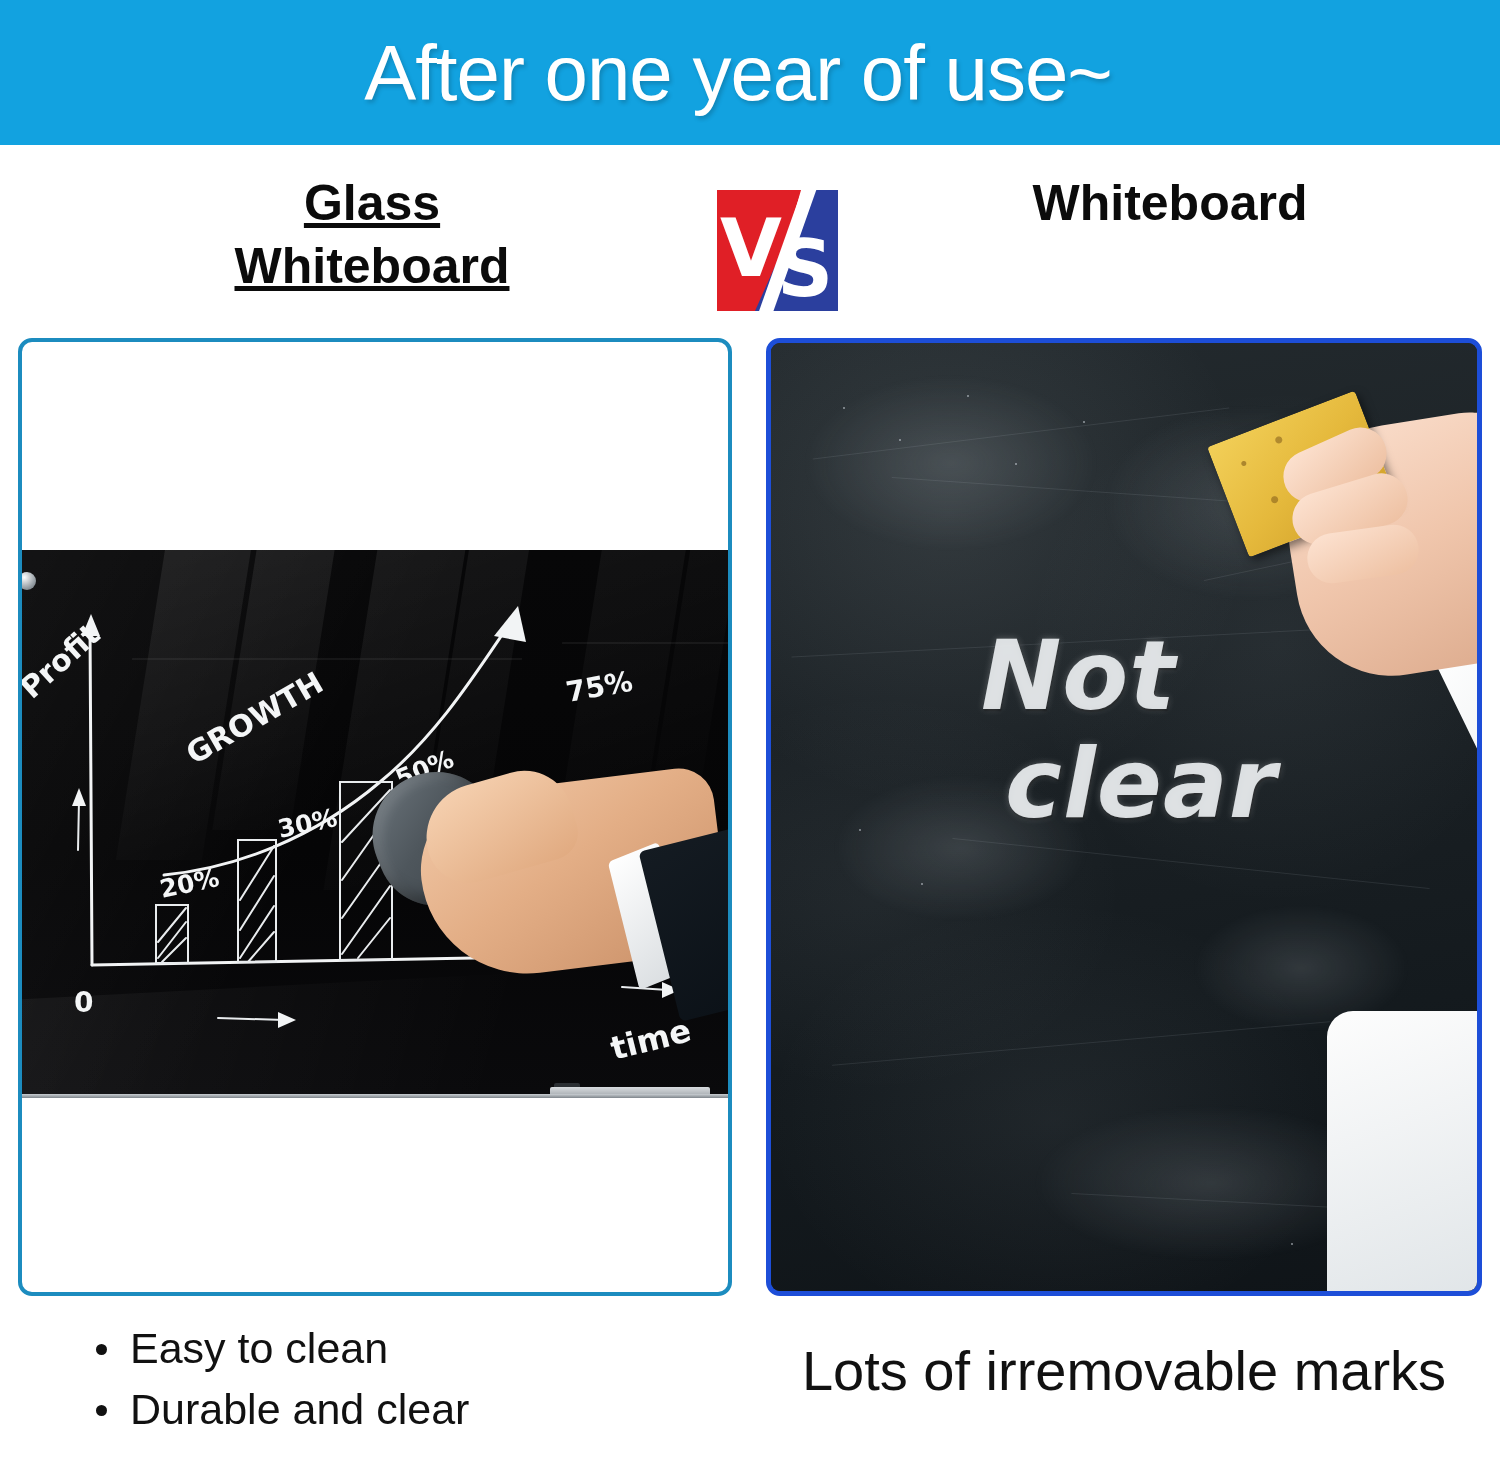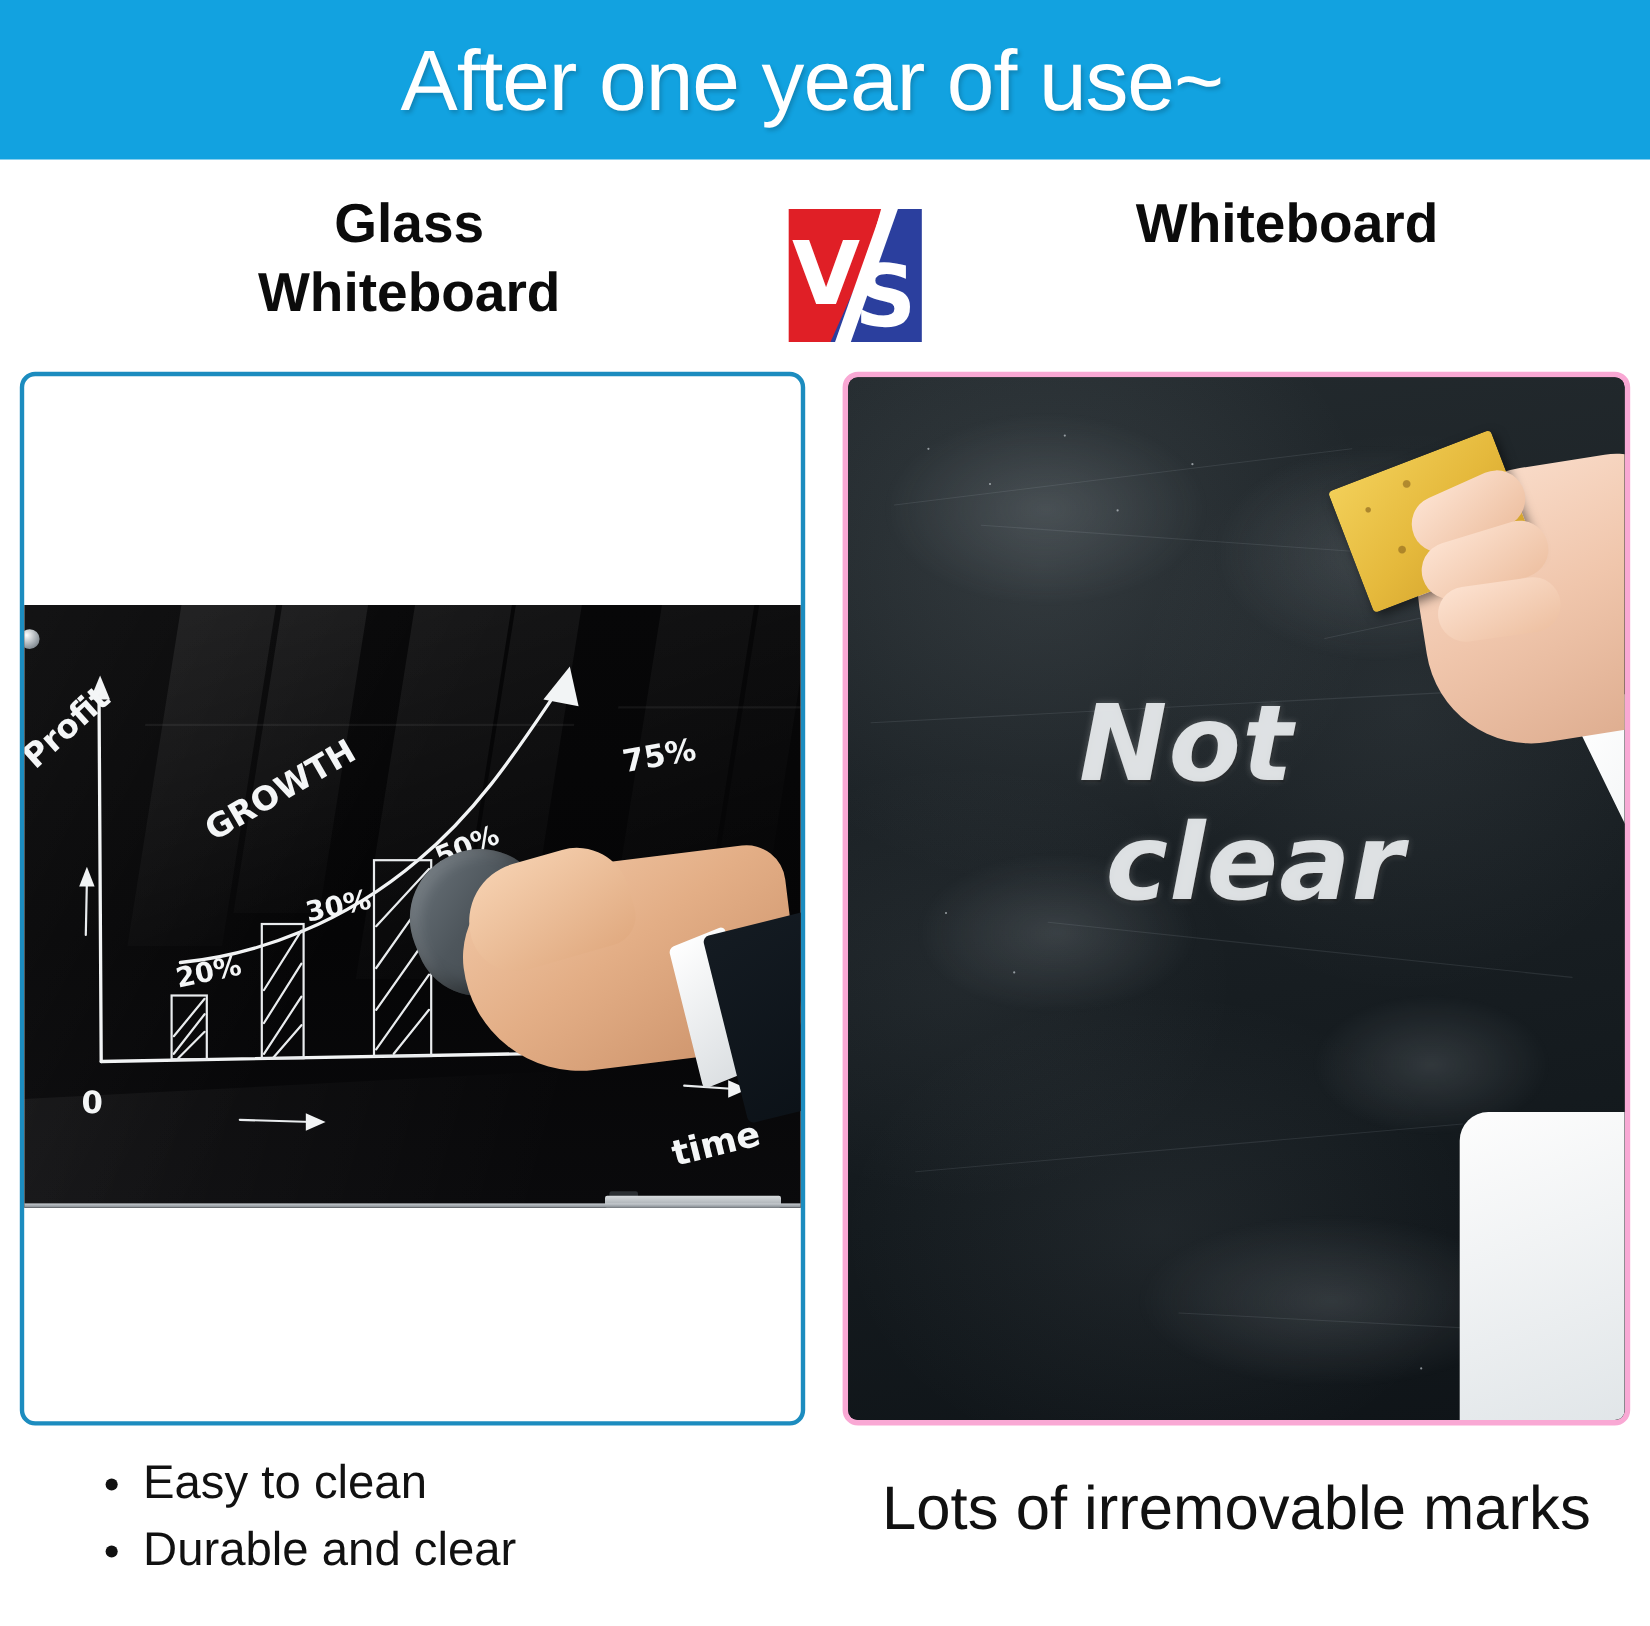--- a/index.html
+++ b/index.html
@@ -47,21 +47,21 @@
   .head-col {
     position: absolute;
     top: 22px;
     width: 560px;
     text-align: center;
     font-size: 50px;
     font-weight: bold;
     color: #0b0b0b;
     line-height: 1.25;
   }
-  .head-left  { left: 92px; }
+  .head-left  { left: 92px; text-decoration: underline; }
   .head-right { left: 890px; }
 
   
   .vs-badge {
     position: absolute;
     left: 705px;
     top: 178px;
     width: 145px;
     height: 145px;
   }
@@ -76,21 +76,21 @@
   }
   .panel-left {
     left: 18px; top: 338px;
     width: 714px; height: 958px;
     border: 4px solid #1C8CBF;
     background: #ffffff;
   }
   .panel-right {
     left: 766px; top: 338px;
     width: 716px; height: 958px;
-    border: 5px solid #f9a8d4;
+    border: 5px solid #1d4ed8;
     background: #1b1f22;
   }
 
   
   .glass-photo {
     position: absolute;
     left: 0; top: 208px;
     width: 100%;
     height: 548px;
     background:

